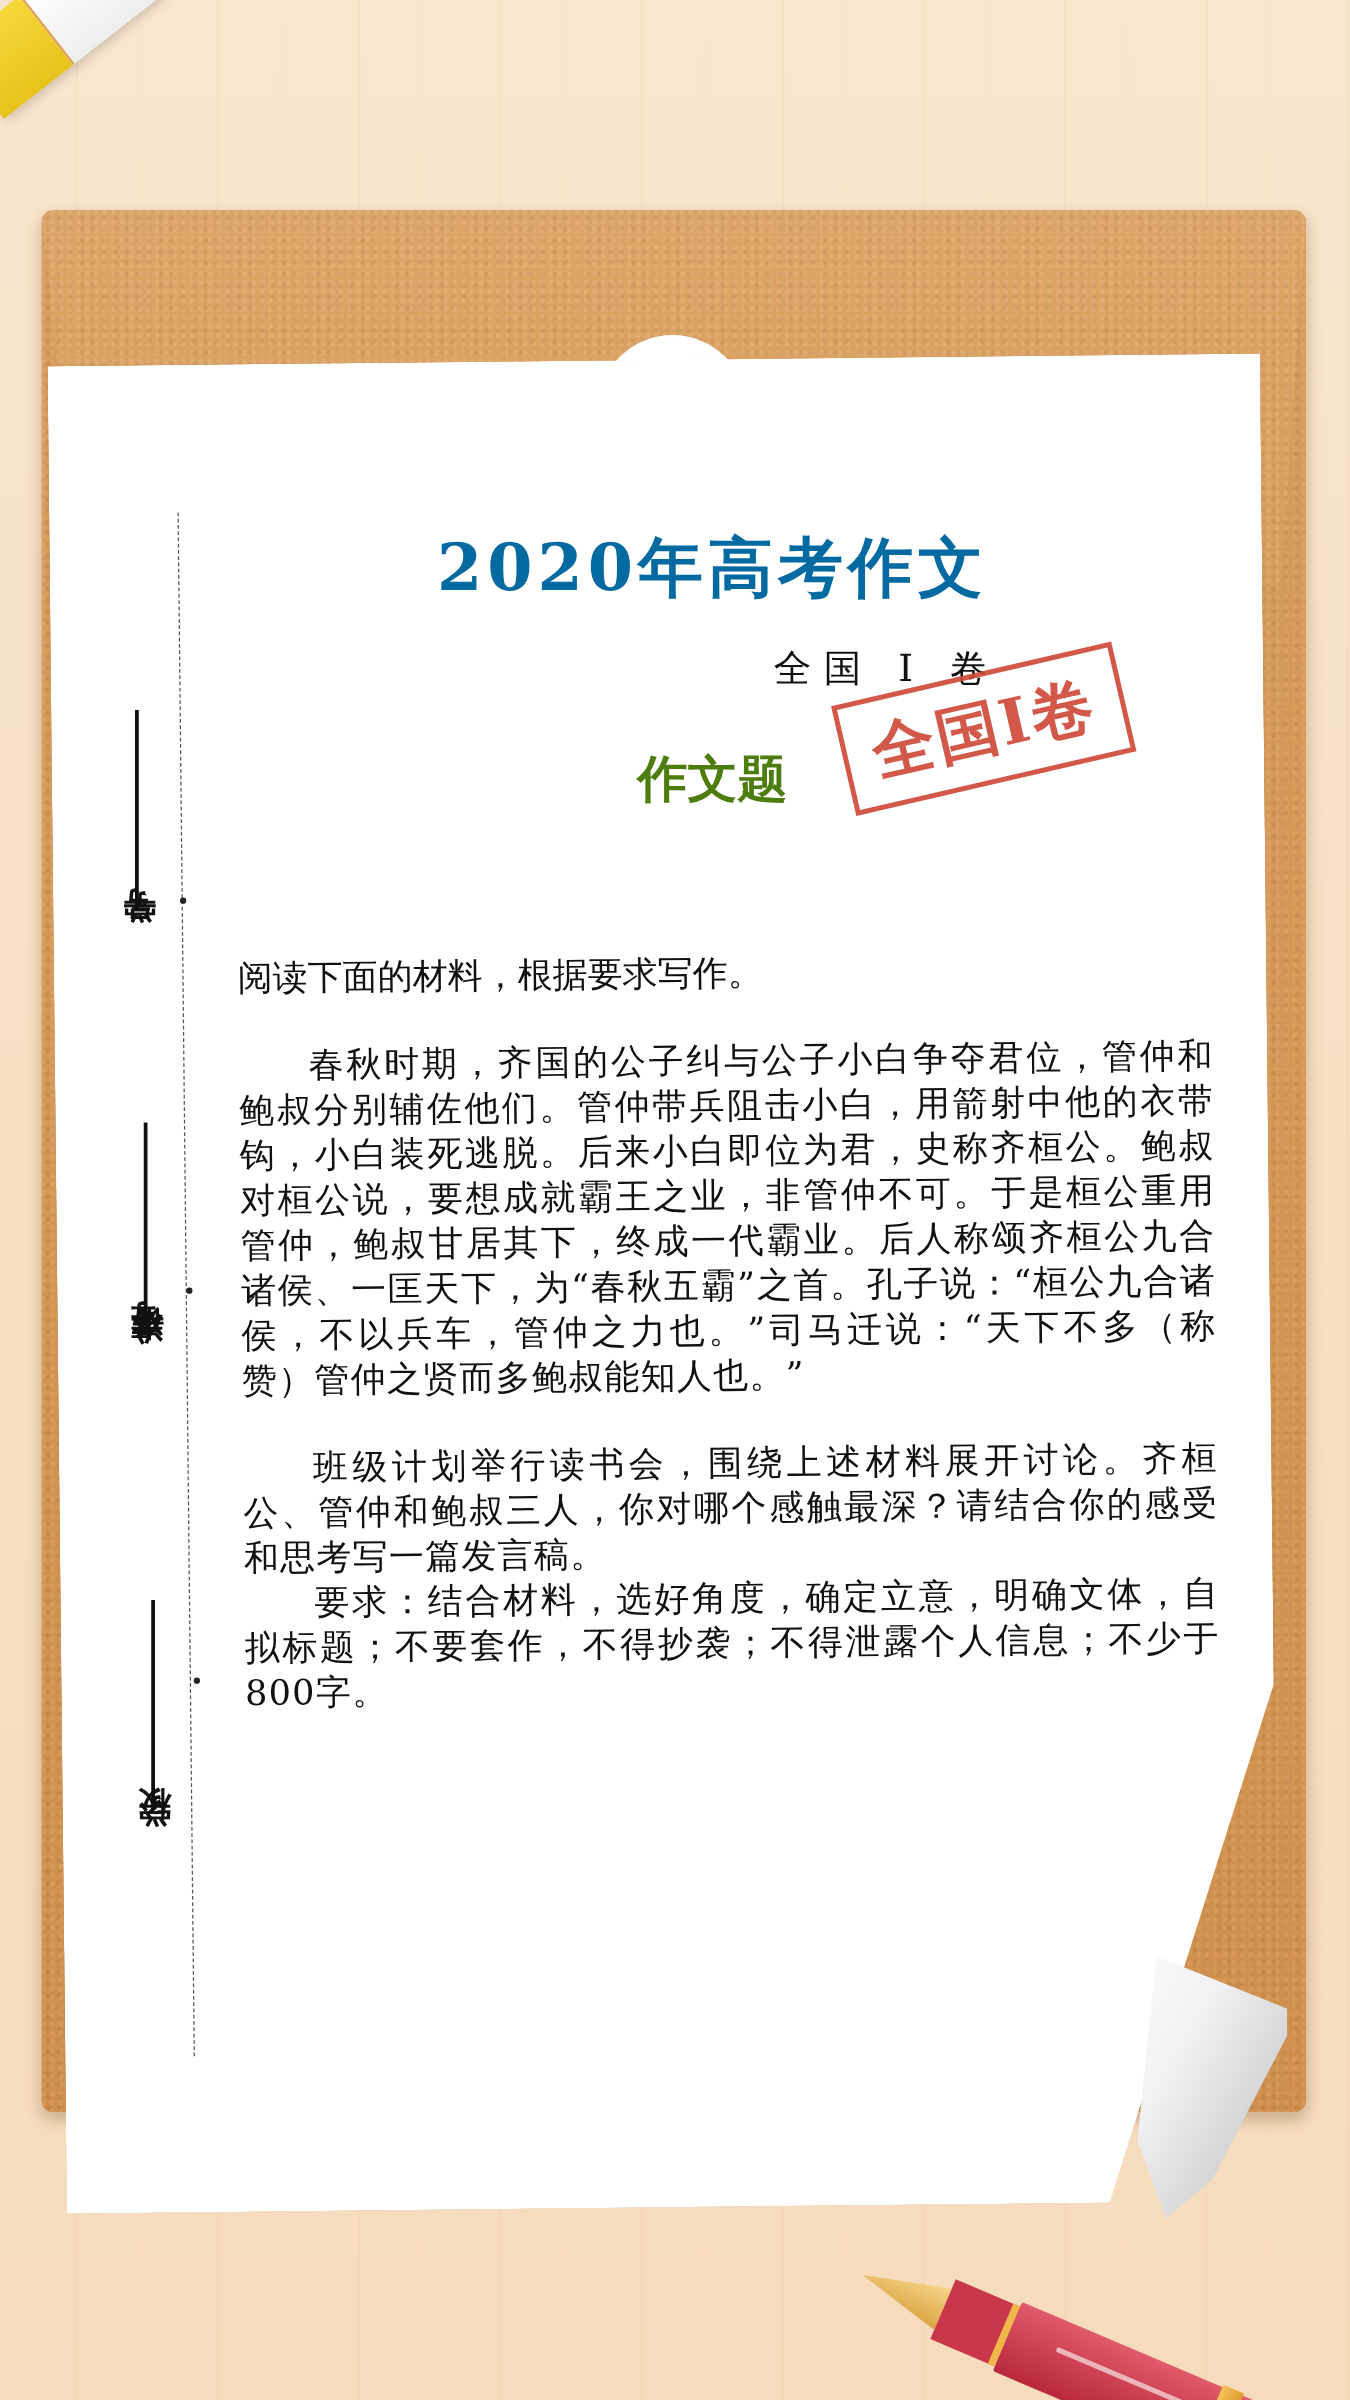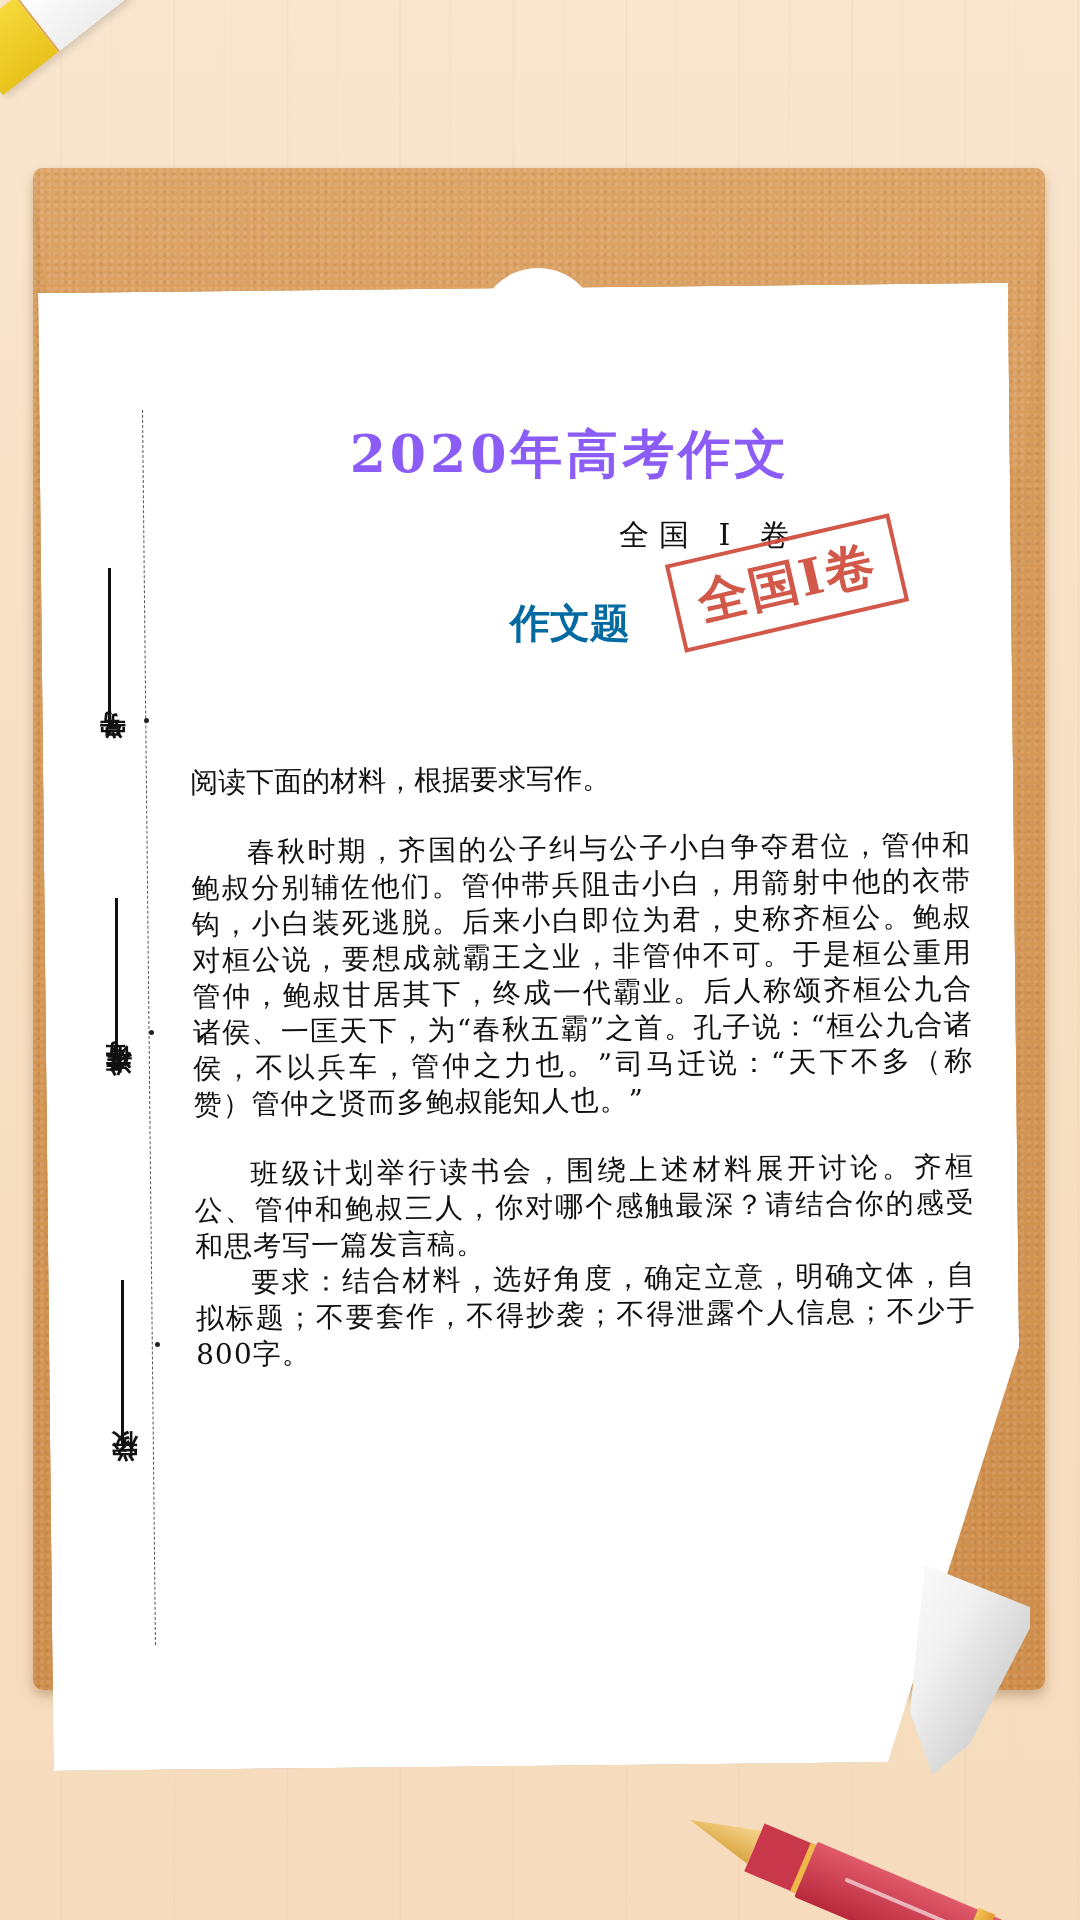--- a/index.html
+++ b/index.html
@@ -127,42 +127,42 @@
 
   
   .title {
     position: absolute;
     left: 340px; top: 420px;
     width: 460px;
     text-align: center;
     font-family: "DejaVu Serif", serif;
     font-size: 52px;
     font-weight: bold;
-    color: #8b5cf6;
+    color: #0369a1;
     letter-spacing: 4px;
   }
   .subtitle {
     position: absolute;
     left: 340px; top: 515px;
     width: 460px;
     text-align: right;
     font-family: "DejaVu Serif", serif;
     font-size: 30px;
     color: #111;
     letter-spacing: 10px;
   }
   .section-title {
     position: absolute;
     left: 480px; top: 596px;
     width: 180px;
     text-align: center;
     font-family: "DejaVu Sans", sans-serif;
     font-size: 40px;
     font-weight: bold;
-    color: #0369a1;
+    color: #4d7c0f;
   }
   .stamp {
     position: absolute;
     left: 672px; top: 538px;
     width: 222px; height: 82px;
     border: 4px solid #cf4a3a;
     color: #cf4a3a;
     transform: rotate(-13deg);
     display: flex; align-items: center; justify-content: center;
     font-family: "DejaVu Serif", serif;

